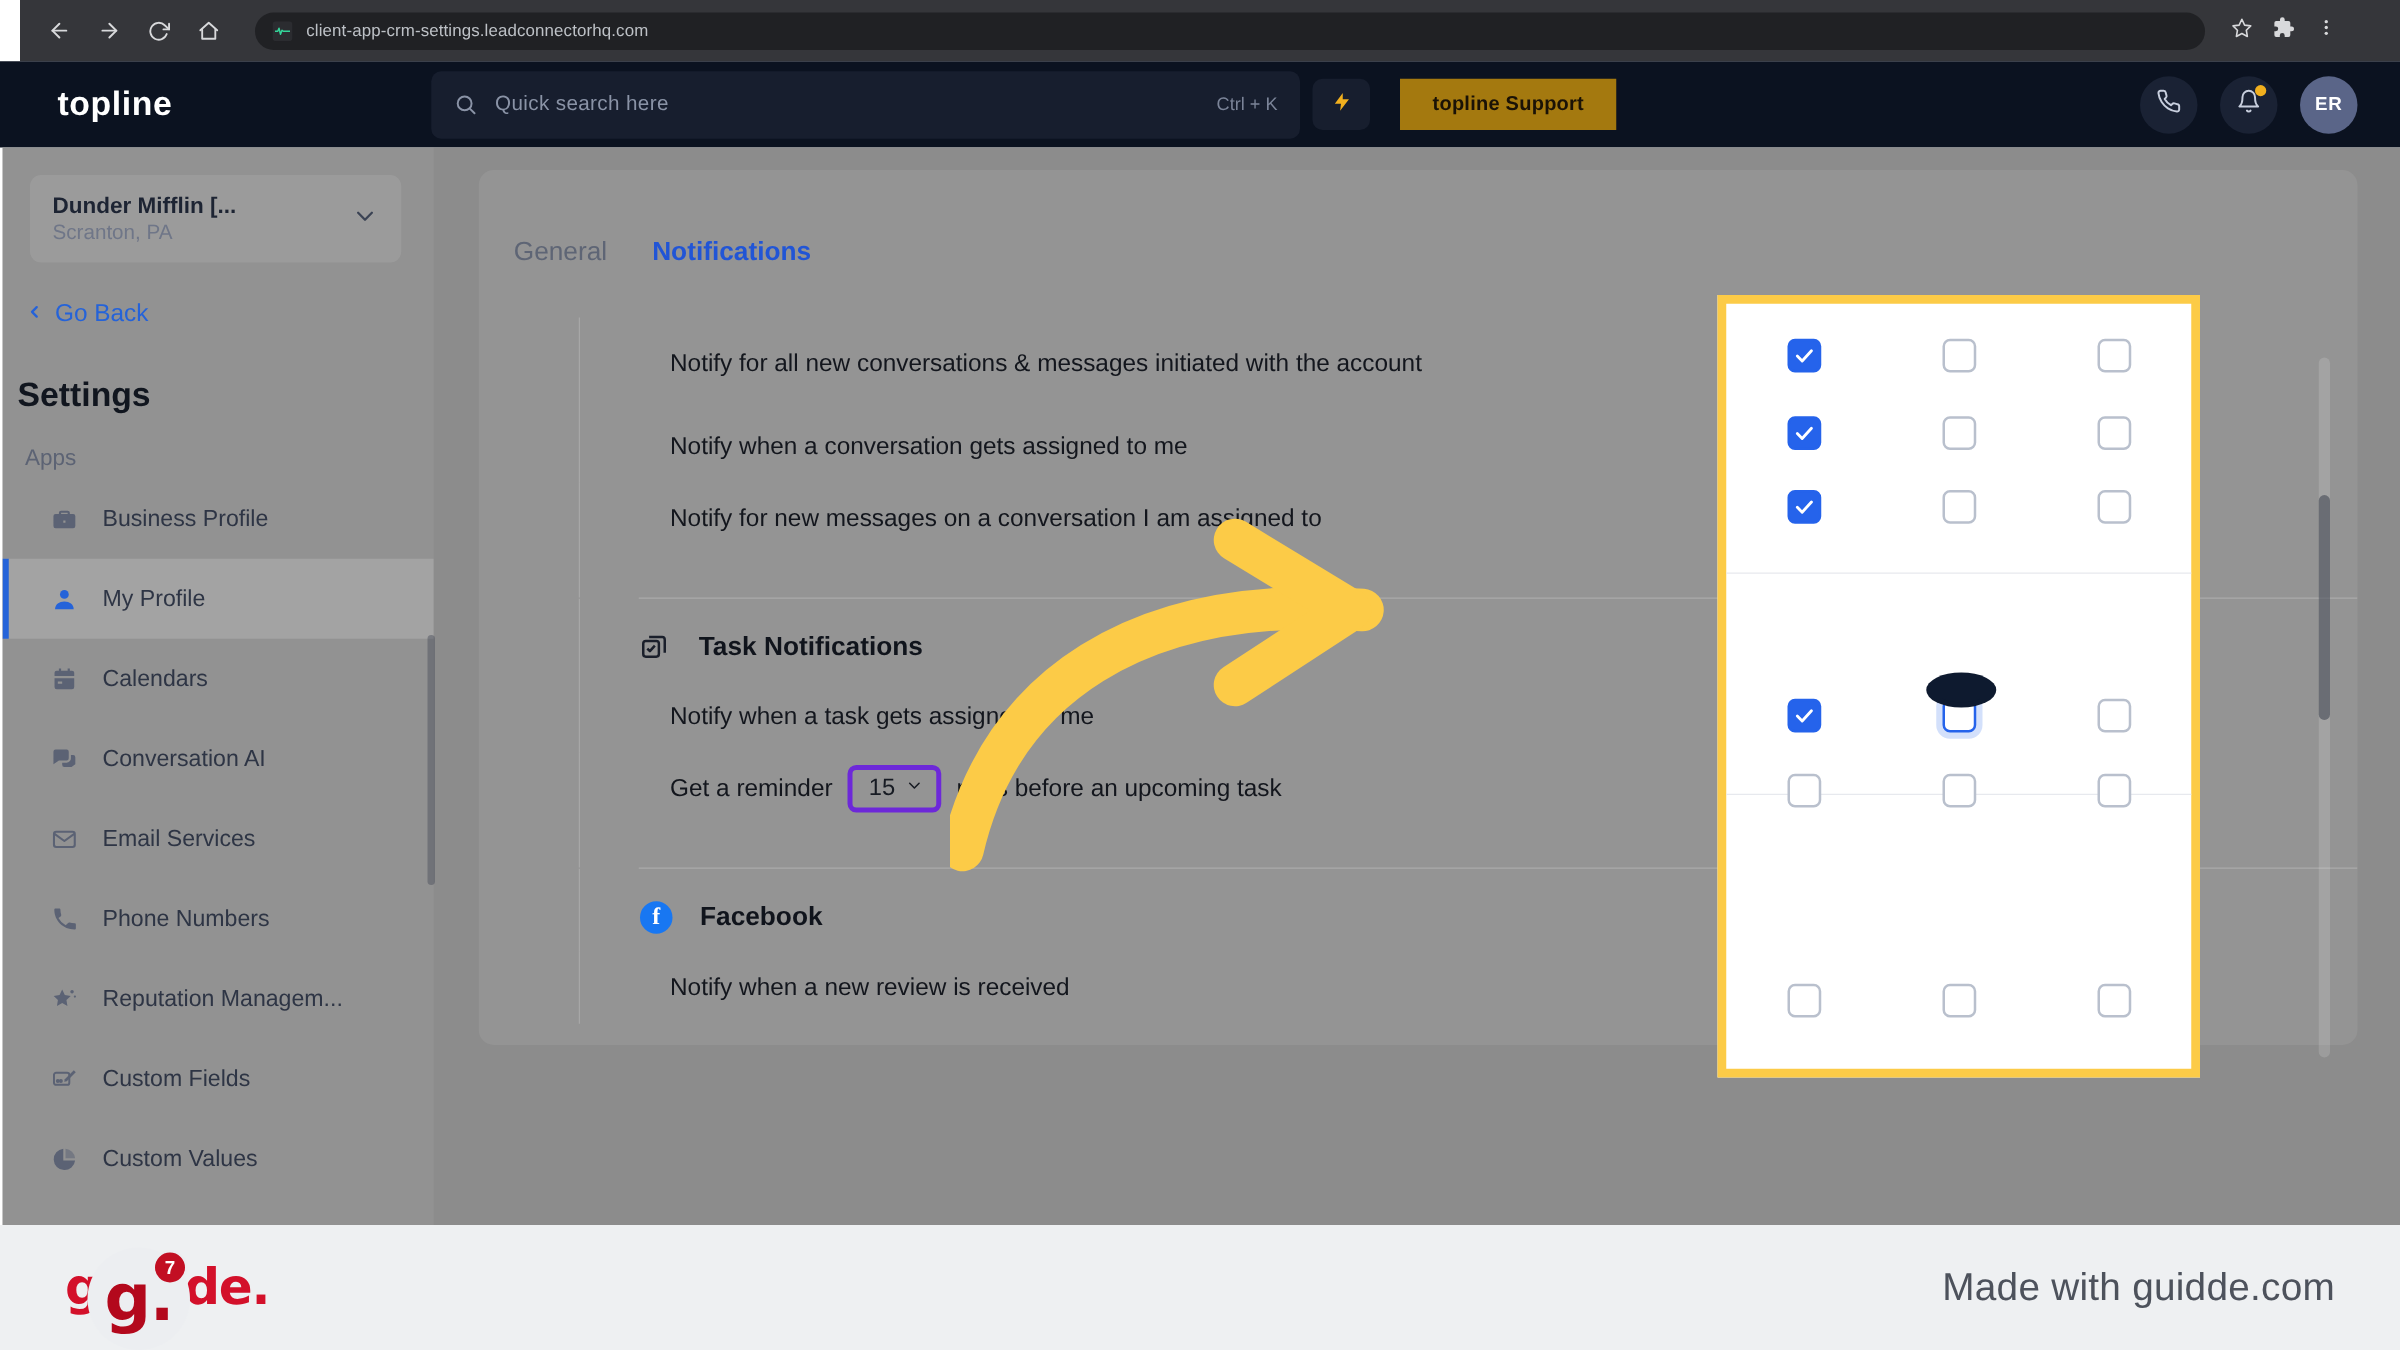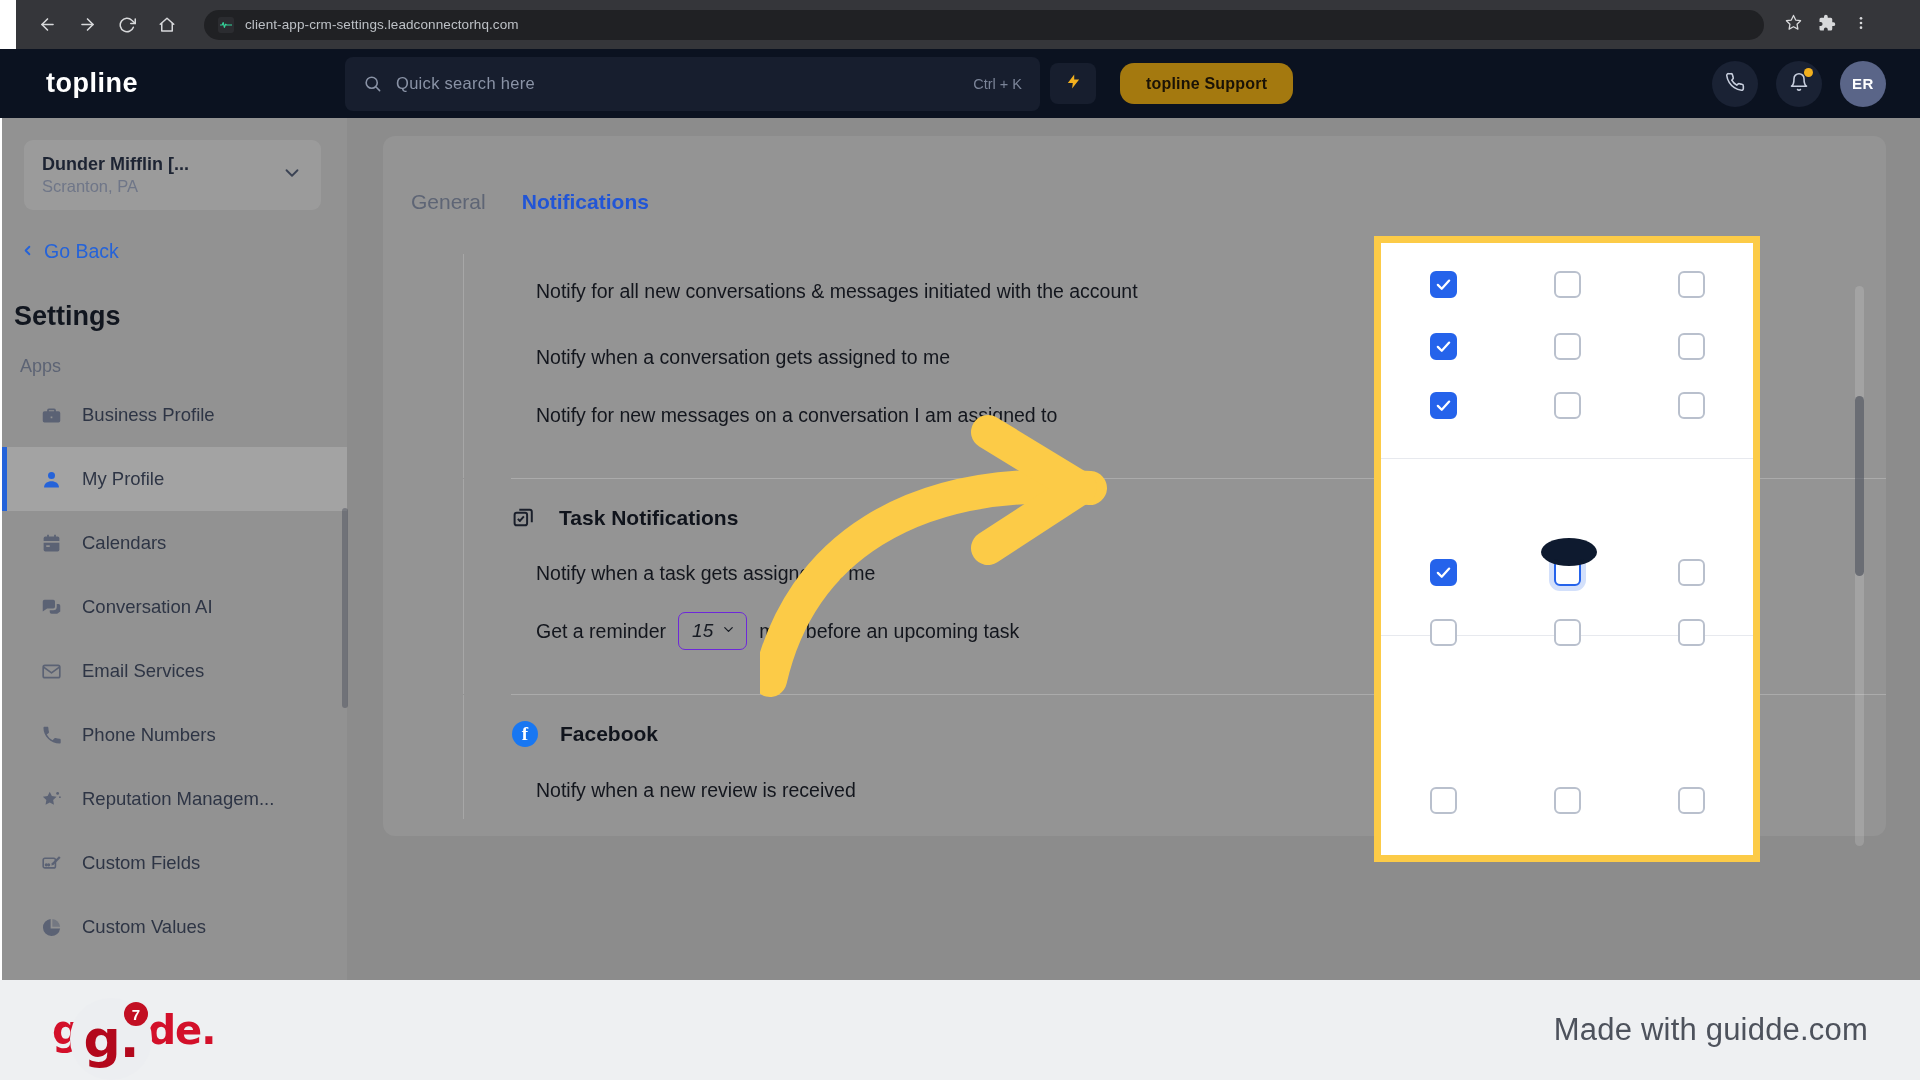--- a/index.html
+++ b/index.html
@@ -50,21 +50,21 @@
   }
   .search-box .s-icon { margin-right: 14px; display: flex; }
   .search-box .s-ph { font-size: 16.5px; flex: 1; letter-spacing: .3px; }
   .search-box .s-kbd { font-size: 14.5px; color: #7b8498; }
   .bolt-btn {
     width: 46px; height: 41px; background: #171e2e; border-radius: 8px;
     margin-left: 10px; display: flex; align-items: center; justify-content: center;
   }
   .support-btn {
     margin-left: 24px; height: 41px; background: #a4790f; color: #1a1206;
-    border-radius: 14px; padding: 0 26px; display: flex; align-items: center;
+    border-radius: 0; padding: 0 26px; display: flex; align-items: center;
     font-size: 16px; font-weight: 600; letter-spacing: .2px;
   }
   .topbar-right { margin-left: auto; display: flex; align-items: center; gap: 18px; padding-right: 34px; }
   .circ-btn {
     width: 46px; height: 46px; border-radius: 50%; background: #1a2234;
     display: flex; align-items: center; justify-content: center; color: #c7cedd;
     position: relative;
   }
   .circ-btn .dot {
     position: absolute; top: 7px; right: 9px; width: 9px; height: 9px;
@@ -141,23 +141,23 @@
   .row-text { font-size: 19.5px; color: #13161d; line-height: 1.45; max-width: 640px; }
   .section-head {
     display: flex; align-items: center; gap: 22px; padding: 26px 0 14px 48px;
     border-left: 1px solid rgba(255,255,255,0.18); margin-left: 0;
   }
   .section-head .sh-icon { display: flex; color: #1a1f2b; }
   .section-head .sh-title { font-size: 21px; font-weight: 700; color: #10141c; }
   .divider { height: 1px; background: rgba(255,255,255,0.22); margin-left: 48px; }
   .reminder-row { display: flex; align-items: center; gap: 12px; }
   .mins-select {
-    height: 38px; min-width: 66px; border: 1px solid #6d28d9; border-radius: 7px;
+    height: 38px; min-width: 66px; border: 4px solid #6d28d9; border-radius: 7px;
     display: flex; align-items: center; gap: 8px; padding: 0 10px 0 13px;
-    font-size: 19px; color: #171b23; background: transparent; font-style: italic;
+    font-size: 19px; color: #171b23; background: transparent;
   }
   .fb-icon {
     width: 26px; height: 26px; border-radius: 50%; background: #1877f2;
     display: flex; align-items: center; justify-content: center;
     color: #ffffff; font-weight: 700; font-size: 19px; font-family: "Liberation Serif", serif;
   }
 
   
   .highlight {
     position: absolute; left: 1374px; top: 236px; width: 386px; height: 626px;

